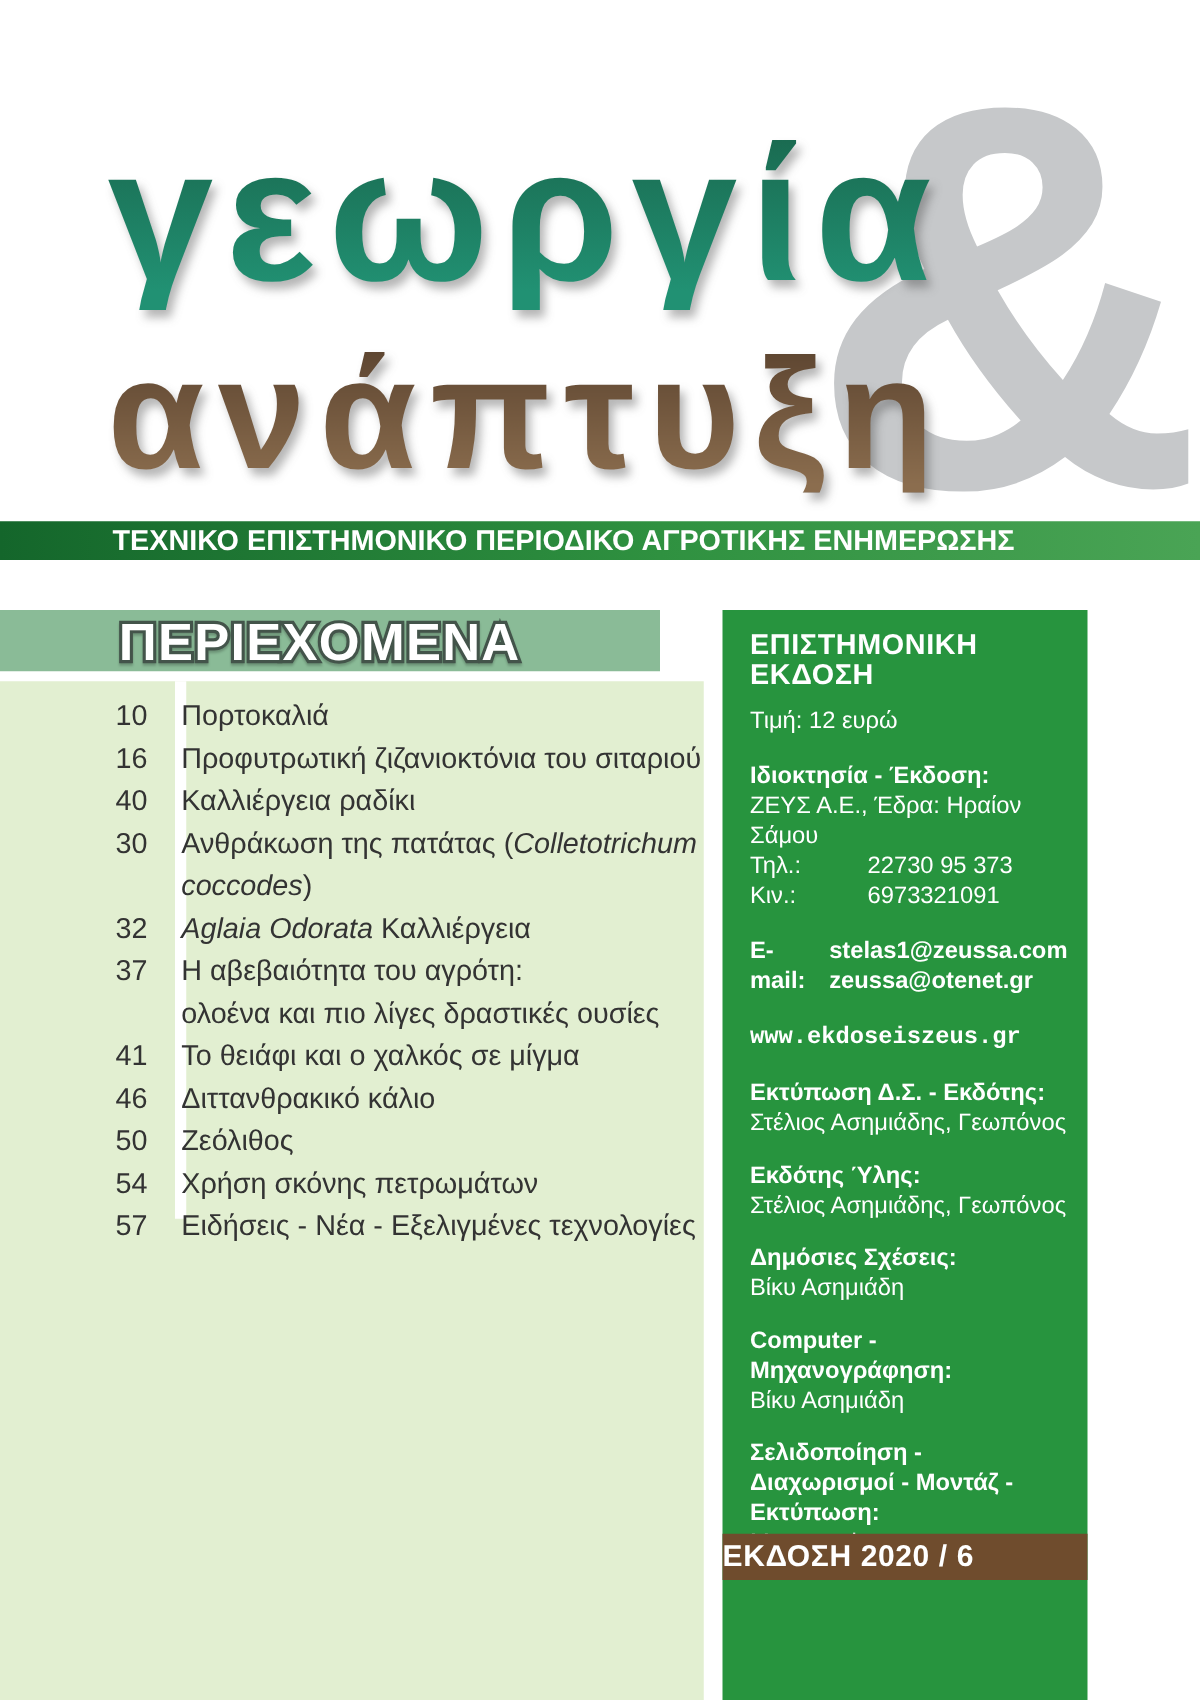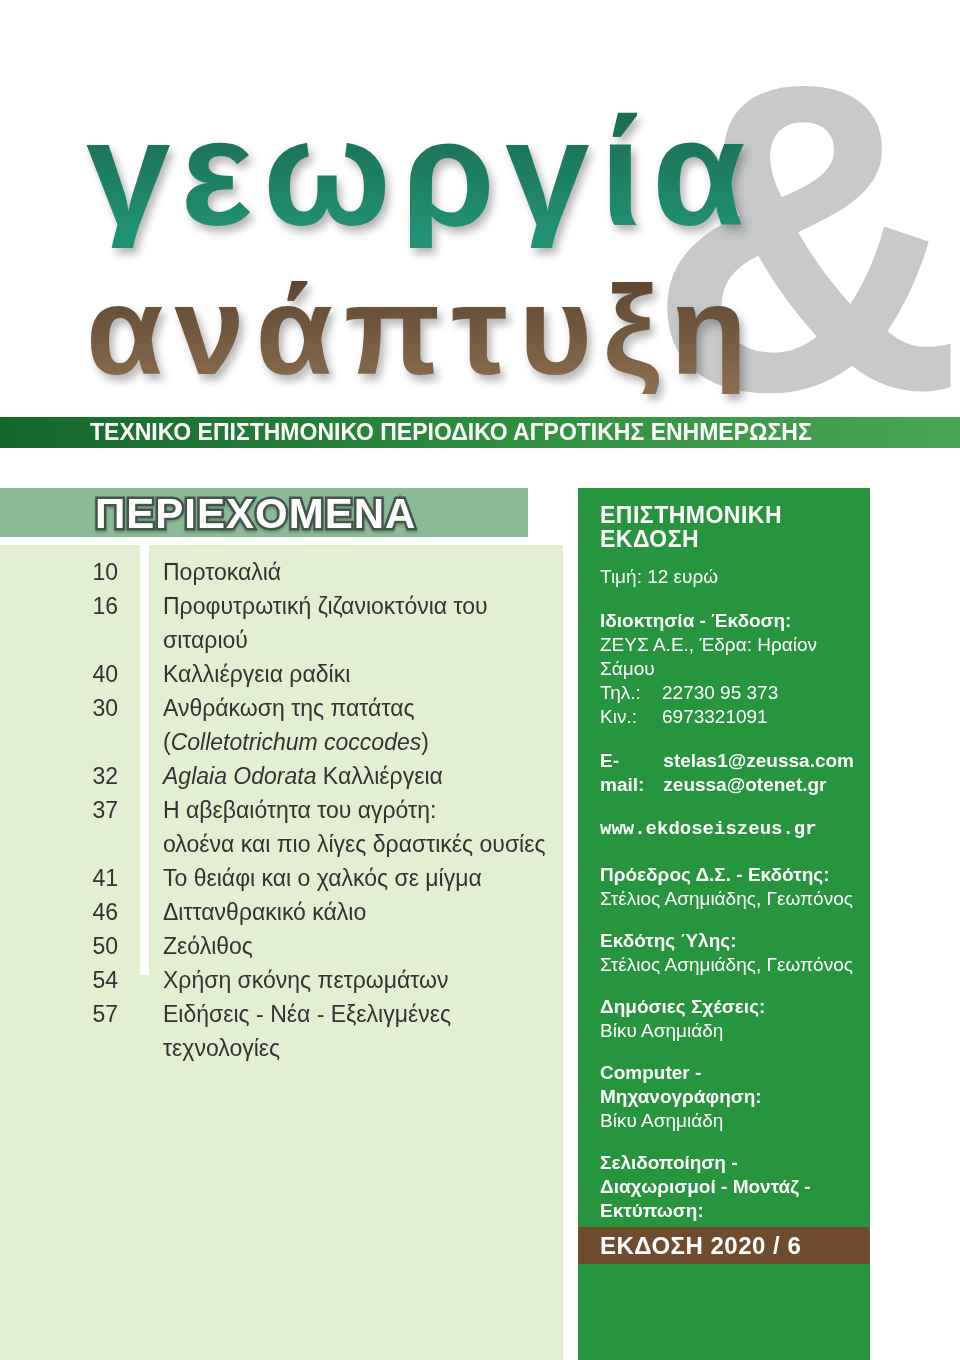--- a/index.html
+++ b/index.html
@@ -28,42 +28,42 @@
   .tagline-bar span{
     display:block;padding-left:90px;color:#ffffff;font-weight:bold;
     font-size:23px;line-height:31px;letter-spacing:0px;white-space:nowrap;
   }
   
   .toc-band{position:absolute;left:0;top:488px;width:528px;height:49px;background:#8abb97;}
   .toc-band svg{display:block;filter:drop-shadow(0 2px 1px rgba(0,0,0,.22));}
   .toc-panel{position:absolute;left:0;top:545px;width:563px;height:815px;background:#e2efd1;}
   .toc-divider{position:absolute;left:140px;top:0;width:9px;height:430px;background:#ffffff;}
   .toc-rows{position:relative;padding-top:10px;}
-  .toc-row{display:grid;grid-template-columns:140px 1fr;column-gap:23px;
+  .toc-row{display:grid;grid-template-columns:140px 1fr;column-gap:5px;
     font-size:23px;line-height:34px;color:#333333;}
   .toc-num{text-align:right;padding-right:22px;}
   .toc-title .it{font-style:italic;}
   
   .info-panel{
     position:absolute;left:578px;top:488px;width:292px;height:872px;background:#27943e;
     color:#ffffff;box-sizing:border-box;padding:15px 16px 0 22px;font-size:19px;line-height:24px;
   }
   .info-panel .hd{font-size:23px;font-weight:bold;letter-spacing:.5px;margin:0 0 14px;}
   .info-panel .blk{margin-bottom:20px;}
   .info-panel .lbl{font-weight:bold;}
-  .pair{display:flex;}
+  .pair{display:flex;gap:32px;}
   .pair .pl{width:62px;}
   .email-row{display:flex;font-weight:bold;}
   .email-row .pl{width:66px;}
   .site{font-weight:bold;margin-bottom:22px;font-family:Liberation Mono, monospace;}
   .role{margin-bottom:18px;}
   .edition-bar{
     position:absolute;left:0;top:739px;width:292px;height:37px;background:#6f4c2d;
   }
-  .edition-bar span{display:block;padding-left:22px;color:#fff;font-weight:bold;
+  .edition-bar span{display:block;color:#fff;font-weight:bold;
     font-size:24px;line-height:37px;letter-spacing:.5px;}
 </style>
 </head>
 <body>
 
 <div class="masthead">
   <div class="amp">&amp;</div>
   <div class="logo-word logo-w1">γεωργία</div>
   <div class="logo-word logo-w2">ανάπτυξη</div>
 </div>
@@ -150,21 +150,21 @@
     <span>
       <div>stelas1@zeussa.com</div>
       <div>zeussa@otenet.gr</div>
     </span>
   </div>
 
   <div class="site">www.ekdoseiszeus.gr</div>
 
   <div id="roles">
       <div class="role">
-        <div class="lbl">Πρόεδρος Δ.Σ. - Εκδότης:</div>
+        <div class="lbl">Εκτύπωση Δ.Σ. - Εκδότης:</div>
         <div>Στέλιος Ασημιάδης, Γεωπόνος</div>
       </div>
       <div class="role">
         <div class="lbl">Εκδότης Ύλης:</div>
         <div>Στέλιος Ασημιάδης, Γεωπόνος</div>
       </div>
       <div class="role">
         <div class="lbl">Δημόσιες Σχέσεις:</div>
         <div>Βίκυ Ασημιάδη</div>
       </div>

